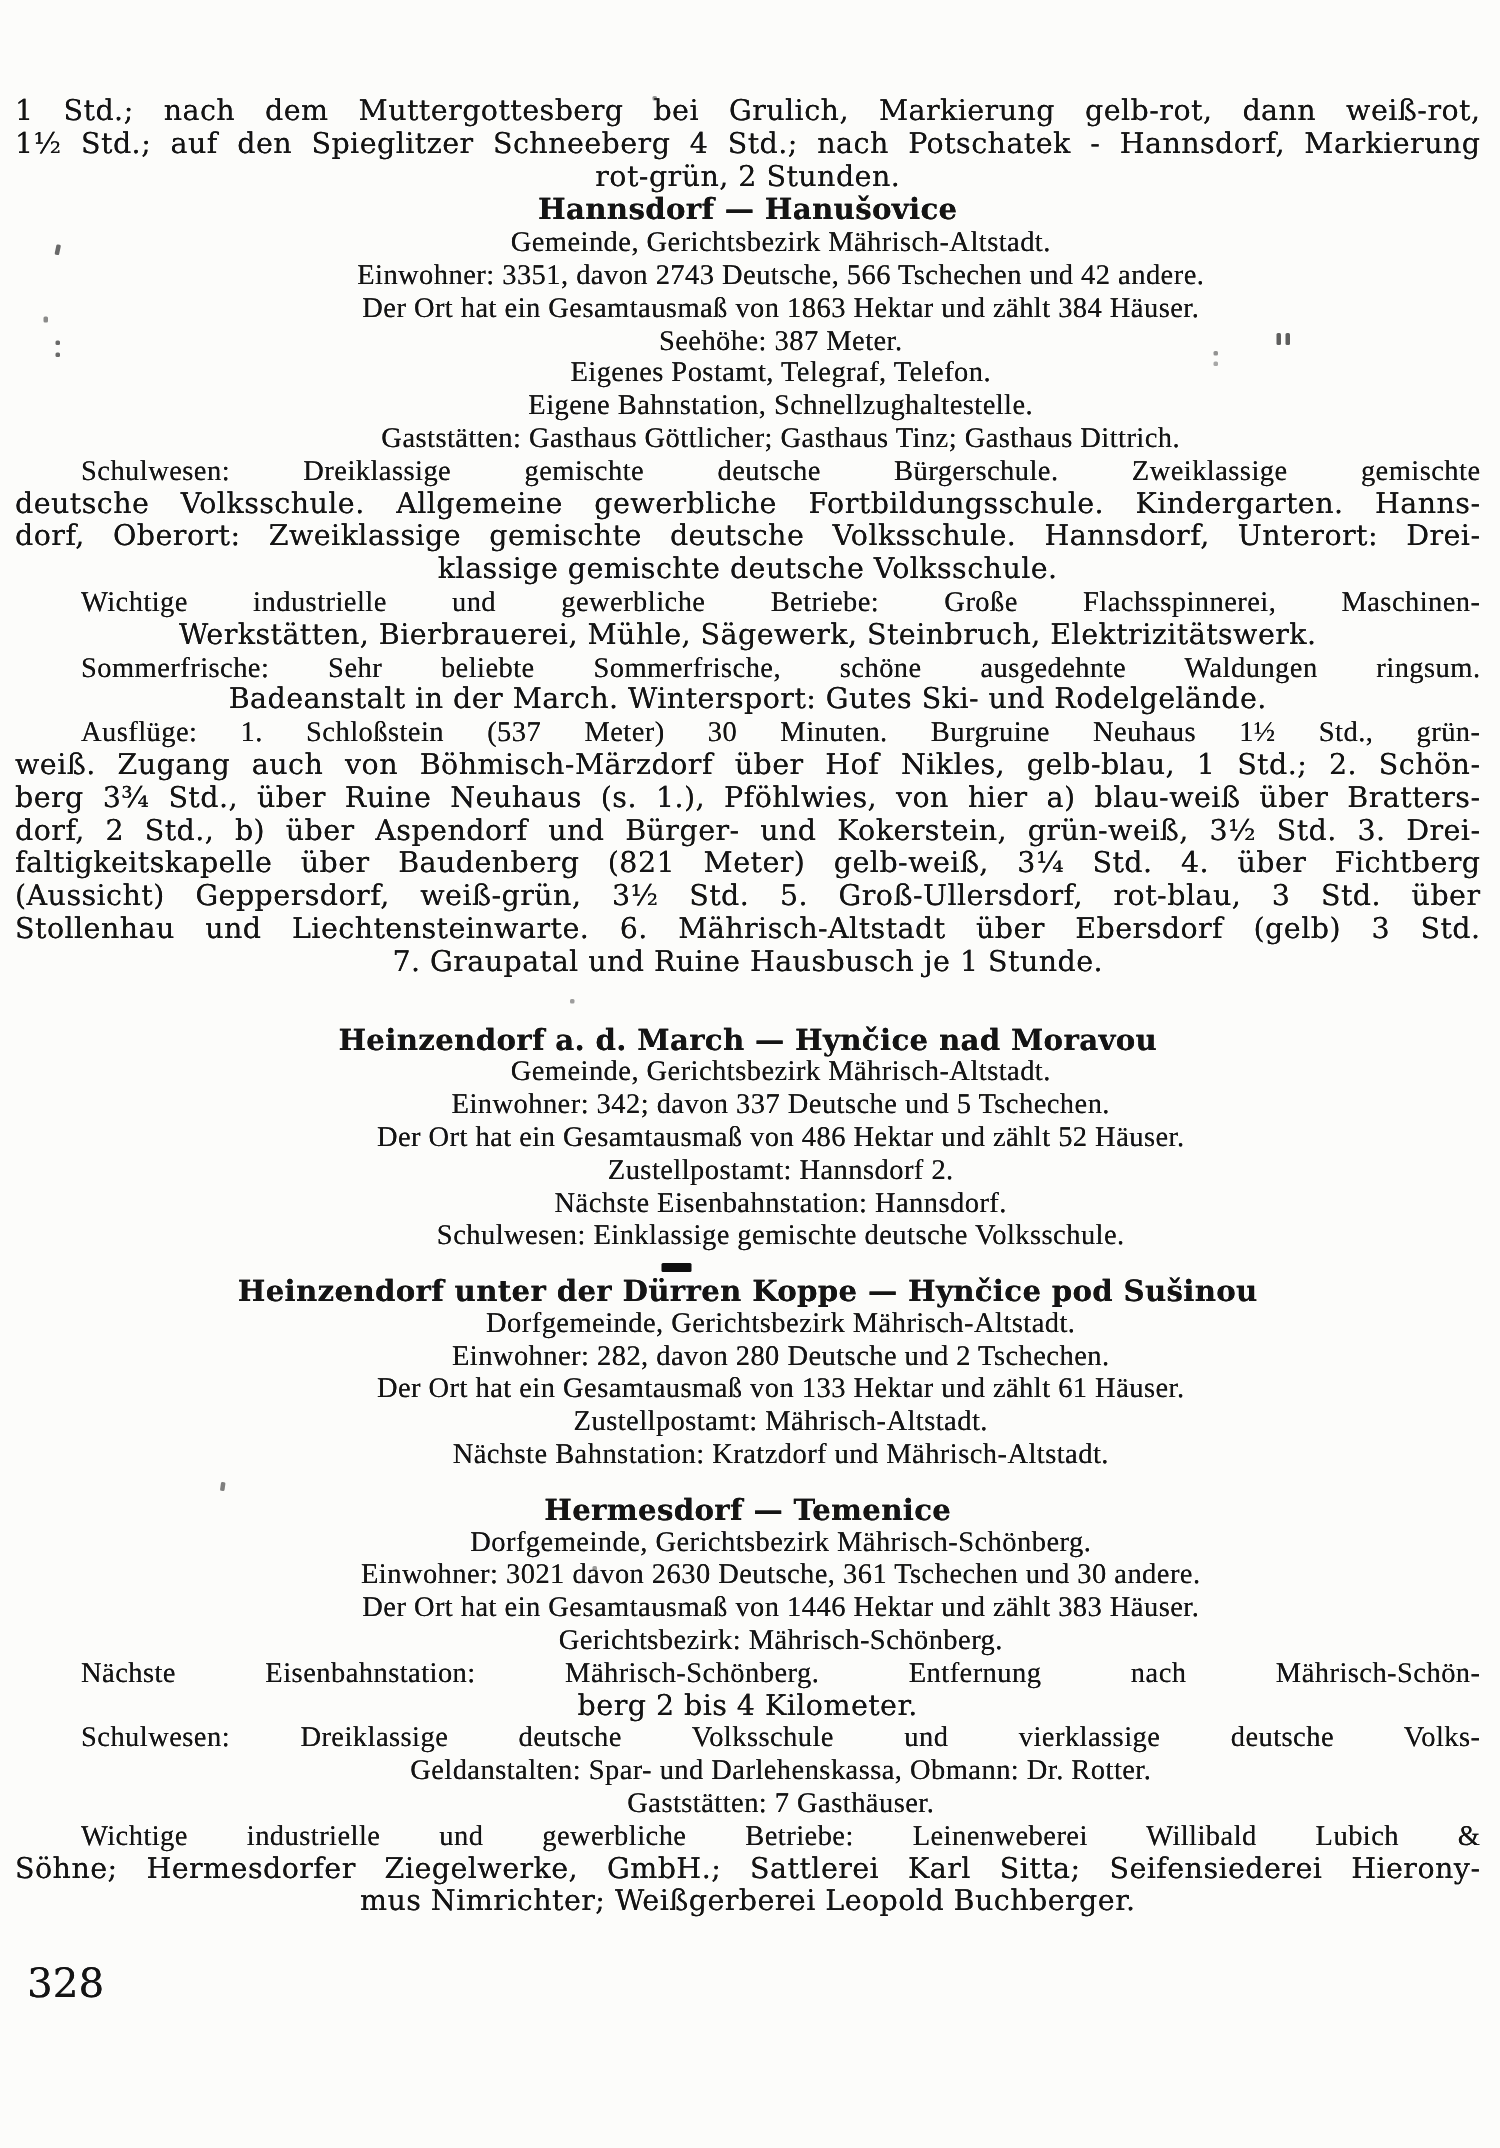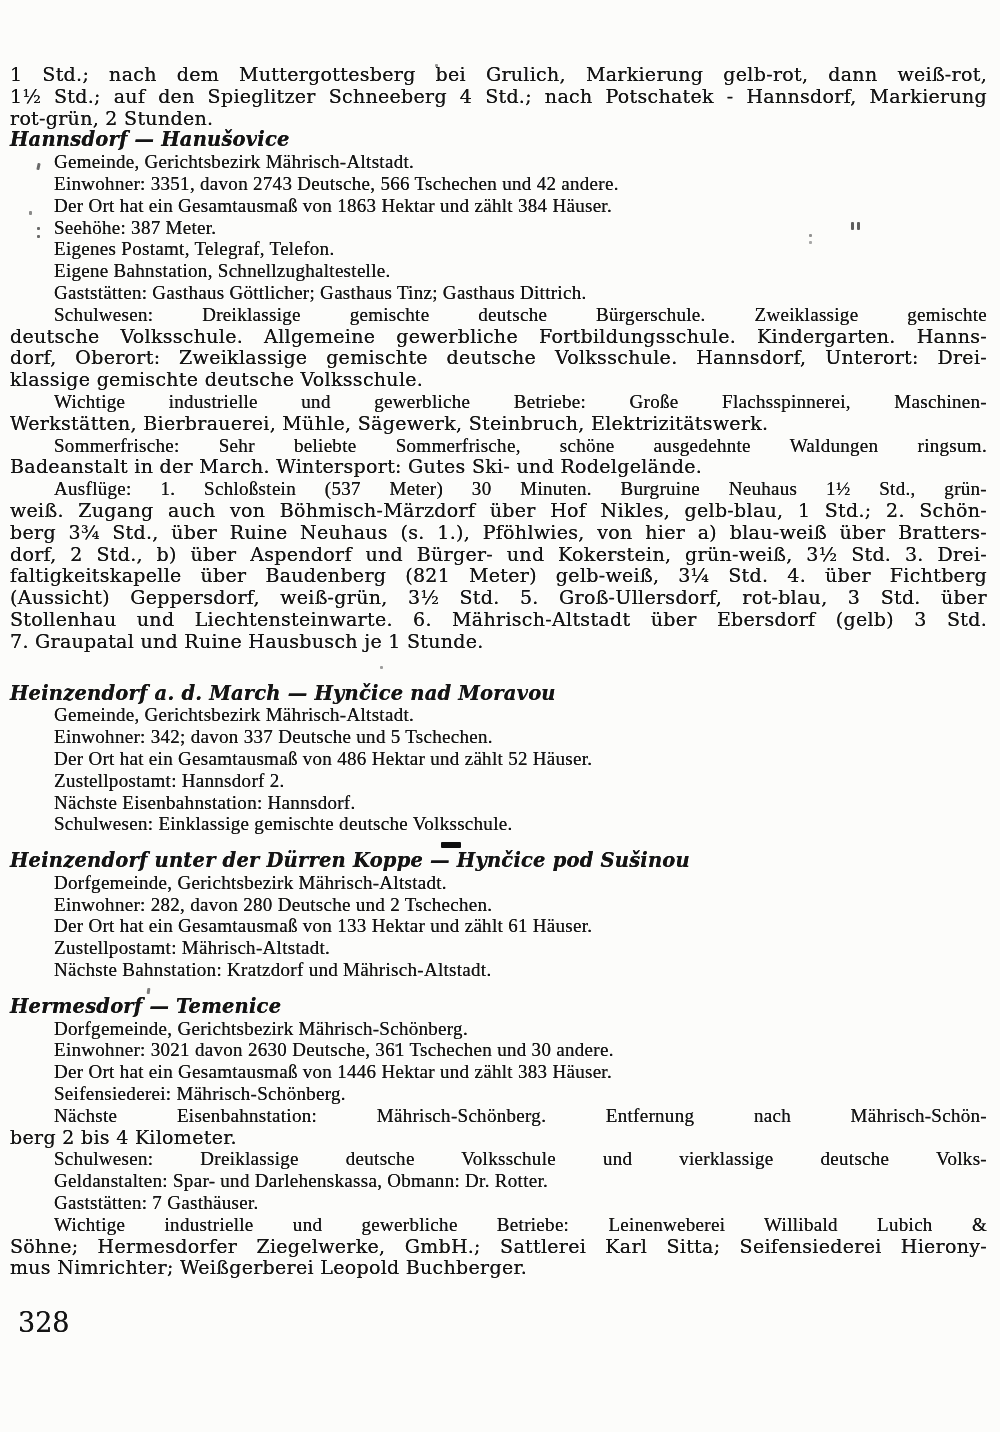--- a/index.html
+++ b/index.html
@@ -21,29 +21,28 @@
     text-shadow: 0 0 0.4px rgba(0,0,0,0.85);
     letter-spacing: 0.3px;
   }
   .para { margin: 0; padding: 0; }
   .line {
     font-size: 19px;
     line-height: 21.8px;
     white-space: normal;
   }
   .jl  { text-align: justify; text-align-last: justify; }
-  .last { text-align: left; }
+  .last { text-align: center; }
   .indent { padding-left: 44px; font-family: Liberation Serif, serif; }
   .heading {
     font-size: 19.5px;
     font-weight: 700;
-    text-align: left;
+    text-align: center;
     line-height: 21.8px;
     letter-spacing: 0.2px;
-    font-style: italic;
   }
   .gap-large  { margin-top: 30px; }
   .gap-medium { margin-top: 15px; }
   .page-number {
     position: absolute;
     left: 18px; top: 1312px;
     font-size: 27px;
     line-height: 22px;
     text-shadow: 0 0 0.4px rgba(0,0,0,0.85);
   }
@@ -165,21 +164,21 @@
       <div class="para">
         <div class="line last indent">Dorfgemeinde, Gerichtsbezirk Mährisch-Schönberg.</div>
       </div>
       <div class="para">
         <div class="line last indent">Einwohner: 3021 davon 2630 Deutsche, 361 Tschechen und 30 andere.</div>
       </div>
       <div class="para">
         <div class="line last indent">Der Ort hat ein Gesamtausmaß von 1446 Hektar und zählt 383 Häuser.</div>
       </div>
       <div class="para">
-        <div class="line last indent">Seifensiederei: Mährisch-Schönberg.</div>
+        <div class="line last indent">Gerichtsbezirk: Mährisch-Schönberg.</div>
       </div>
       <div class="para">
         <div class="line jl indent">Nächste Eisenbahnstation: Mährisch-Schönberg. Entfernung nach Mährisch-Schön-</div>
         <div class="line last">berg 2 bis 4 Kilometer.</div>
       </div>
       <div class="para">
         <div class="line jl indent">Schulwesen: Dreiklassige deutsche Volksschule und vierklassige deutsche Volks-</div>
       </div>
       <div class="para">
         <div class="line last indent">Geldanstalten: Spar- und Darlehenskassa, Obmann: Dr. Rotter.</div>

